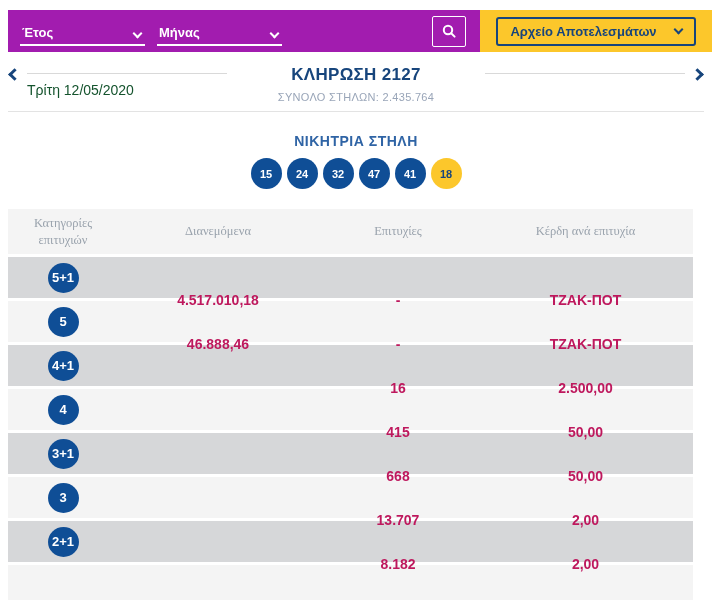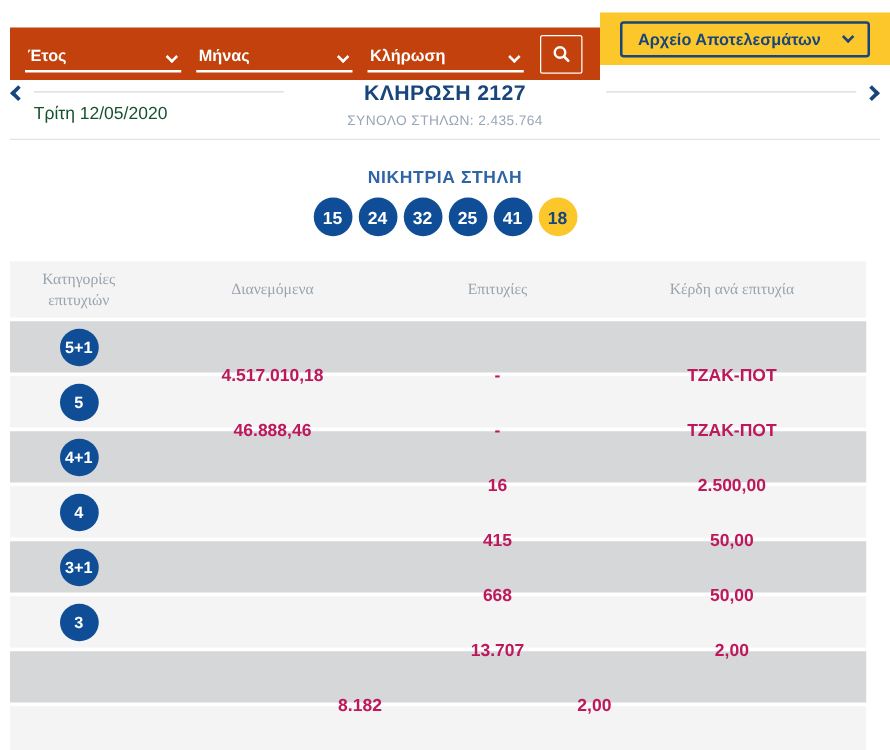--- a/index.html
+++ b/index.html
@@ -3,22 +3,22 @@
 <meta charset="utf-8">
 <style>
   * { box-sizing: border-box; margin: 0; padding: 0; }
   html, body { width: 712px; height: 600px; background: #fff; overflow: hidden; }
   body { font-family: "Liberation Sans", sans-serif; color: #1d4f91; }
   .page { width: 712px; height: 600px; position: relative; }
 
   
   .topbar { display: flex; margin: 10px 0 0 8px; height: 42px; }
   .topbar-blue {
-    background: #c2410c; width: 472px; height: 42px;
-    display: flex; align-items: center; padding: 0 14px 0 12px; margin-top: 12px;
+    background: #a21caf; width: 472px; height: 42px;
+    display: flex; align-items: center; padding: 0 14px 0 12px;
   }
   .dropdown {
     width: 125px; margin-right: 12px; cursor: pointer;
     display: flex; align-items: flex-end; justify-content: space-between;
     border-bottom: 2px solid #fff; padding: 4px 4px 5px 2px; height: 30px;
   }
   .dropdown span.lbl { color: #fff; font-size: 13px; font-weight: bold; line-height: 1; }
   .chev {
     display: inline-block; width: 7px; height: 7px;
     border-left: 2px solid #fff; border-bottom: 2px solid #fff;
@@ -60,21 +60,21 @@
   .draw-title { color: #17457c; font-size: 17px; font-weight: bold; letter-spacing: 0.3px; }
   .draw-sub { color: #99a5b8; font-size: 11px; margin-top: 6px; letter-spacing: 0.3px; }
   .nav-right-body { flex: 1; padding-left: 24px; }
 
   
   .winning { text-align: center; margin-top: 21px; }
   .win-title { color: #2f64a5; font-size: 14px; font-weight: bold; letter-spacing: 0.5px; }
   .balls { display: flex; justify-content: center; gap: 5px; margin-top: 9px; }
   .ball {
     width: 31px; height: 31px; border-radius: 50%; background: #0f4e96;
-    color: #fff; font-size: 14px; font-weight: bold;
+    color: #fff; font-size: 11px; font-weight: bold;
     display: flex; align-items: center; justify-content: center;
   }
   .ball.joker { background: #fcc72b; color: #17457c; }
 
   
   .results { margin: 20px 19px 0 8px; }
   .trow { display: flex; align-items: center; height: 41px; margin-bottom: 3px; }
   .trow:nth-child(odd)  { background: #f4f4f4; }
   .trow:nth-child(even) { background: #d6d7d9; }
   .trow.thead { background: #f4f4f4; height: 45px; font-family: Liberation Serif, serif; }
@@ -98,24 +98,20 @@
   <header class="topbar">
     <div class="topbar-blue">
       <div class="dropdown">
         <span class="lbl">Έτος</span>
         <span class="chev"></span>
       </div>
       <div class="dropdown">
         <span class="lbl">Μήνας</span>
         <span class="chev"></span>
       </div>
-      <div class="dropdown">
-        <span class="lbl">Κλήρωση</span>
-        <span class="chev"></span>
-      </div>
       <button class="search-btn">
         <svg width="16" height="16" viewBox="0 0 16 16">
           <circle cx="7" cy="7" r="4.2" fill="none" stroke="#ffffff" stroke-width="2"></circle>
           <line x1="10.2" y1="10.2" x2="13.6" y2="13.6" stroke="#ffffff" stroke-width="2" stroke-linecap="round"></line>
         </svg>
       </button>
     </div>
     <div class="topbar-yellow">
       <button class="archive-btn">
         <span>Αρχείο Αποτελεσμάτων</span>
@@ -143,21 +139,21 @@
       <span class="arrow right"></span>
     </div>
   </nav>
 
   <section class="winning">
     <div class="win-title">ΝΙΚΗΤΡΙΑ ΣΤΗΛΗ</div>
     <div class="balls">
       <span class="ball">15</span>
       <span class="ball">24</span>
       <span class="ball">32</span>
-      <span class="ball">25</span>
+      <span class="ball">47</span>
       <span class="ball">41</span>
       <span class="ball joker">18</span>
     </div>
   </section>
 
   <section class="results">
     <div class="trow thead">
       <div class="c1 th">Κατηγορίες επιτυχιών</div>
       <div class="c2 th">Διανεμόμενα</div>
       <div class="c3 th">Επιτυχίες</div>
@@ -194,20 +190,21 @@
       <div class="c3 val">668</div>
       <div class="c4 val">50,00</div>
     </div>
     <div class="trow">
       <div class="c1"><span class="badge">3</span></div>
       <div class="c2 val"></div>
       <div class="c3 val">13.707</div>
       <div class="c4 val">2,00</div>
     </div>
     <div class="trow">
+      <div class="c1"><span class="badge">2+1</span></div>
       <div class="c2 val"></div>
       <div class="c3 val">8.182</div>
       <div class="c4 val">2,00</div>
     </div>
     <div class="trow">
       <div class="c2 val"></div>
       <div class="c3 val">38.497</div>
       <div class="c4 val">1,50</div>
     </div>
   </section>

